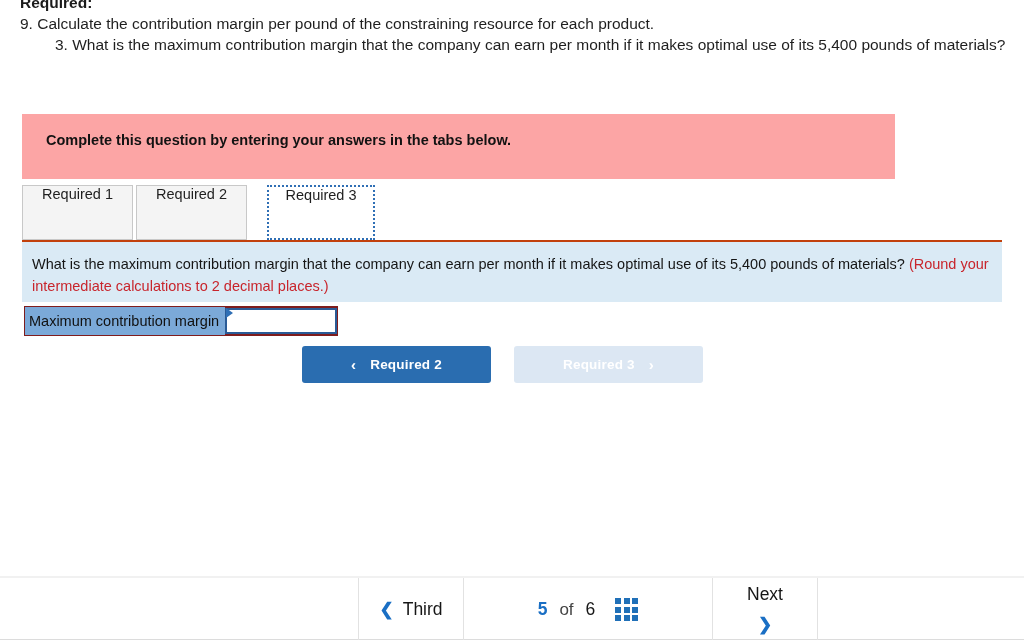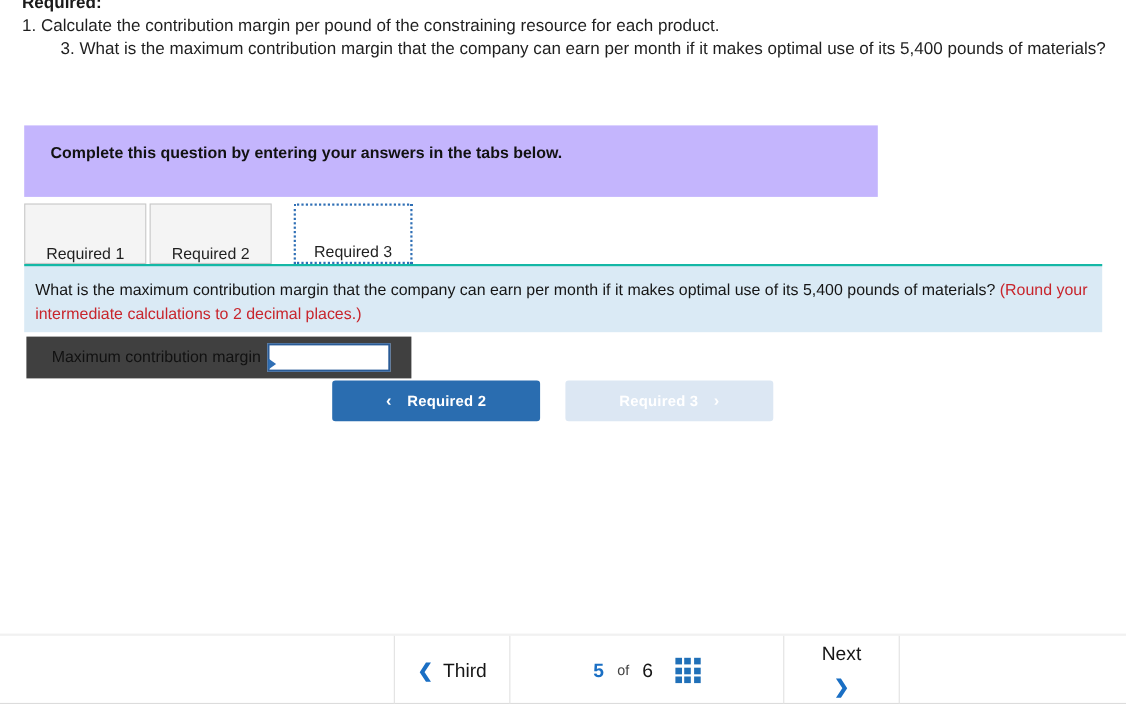--- a/index.html
+++ b/index.html
@@ -42,23 +42,23 @@
     white-space: normal;
     width: 1004px;
     margin-left: 35px;
   }
 
   
   .banner {
     position: absolute;
     left: 22px;
     top: 114px;
-    width: 776px;
+    width: 873px;
     height: 65px;
-    background: #c4b5fd;
+    background: #fca5a5;
     box-sizing: border-box;
   }
   .banner-text {
     position: absolute;
     left: 24px;
     top: 18px;
     font-size: 14.5px;
     font-weight: bold;
     color: #121212;
   }
@@ -74,21 +74,21 @@
   .tab {
     position: absolute;
     top: 0;
     height: 55px;
     box-sizing: border-box;
     background: #f4f4f4;
     border: 1px solid #c8c8c8;
     font-size: 14.5px;
     color: #1f1f1f;
     display: flex;
-    align-items: flex-end;
+    align-items: flex-start;
     justify-content: center;
     cursor: pointer;
   }
   .tab-1 { left: 0px;   width: 111px; }
   .tab-2 { left: 114px; width: 111px; }
   .tab-3 {
     left: 245px;
     width: 108px;
     background: #ffffff;
     border: 2px dotted #2f6fb5;
@@ -96,21 +96,21 @@
   }
 
   
   .qpanel {
     position: absolute;
     left: 22px;
     top: 240px;
     width: 980px;
     height: 62px;
     background: #daeaf5;
-    border-top: 2px solid #14b8a6;
+    border-top: 2px solid #c2410c;
     box-sizing: border-box;
   }
   .qpanel-text {
     position: absolute;
     left: 10px;
     top: 11px;
     width: 960px;
     font-size: 14.5px;
     line-height: 22px;
     color: #151515;
@@ -120,22 +120,22 @@
   }
 
   
   .answer-row {
     position: absolute;
     left: 24px;
     top: 306px;
     height: 30px;
     display: flex;
     align-items: stretch;
-    background: #404040;
-    padding: 19px;
+    background: #7f1d1d;
+    padding: 1px;
     box-sizing: border-box;
   }
   .answer-label {
     background: #7ba9d8;
     color: #111111;
     font-size: 14.5px;
     display: flex;
     align-items: center;
     padding: 0 6px 0 4px;
     white-space: nowrap;
@@ -238,21 +238,21 @@
     color: #161616;
     border-left: 1px solid #e2e2e2;
     border-right: 1px solid #e2e2e2;
     cursor: pointer;
   }
   .foot-cell.prev { width: 56px; }
   .foot-cell.pager { width: 200px; border-left: none; gap: 12px; }
   .foot-cell.next { width: 56px; border-left: none; flex-direction: column; }
   .foot-chev { color: #1a6fc4; font-weight: bold; font-size: 17px; }
   .pg-cur { color: #1a6fc4; font-weight: bold; }
-  .pg-of { font-size: 13px; color: #444; }
+  .pg-of { font-size: 17px; color: #444; }
   .pg-tot { color: #161616; }
   .grid-icon {
     display: grid;
     grid-template-columns: repeat(3, 6px);
     grid-template-rows: repeat(3, 6px);
     gap: 2.5px;
     margin-left: 8px;
     cursor: pointer;
   }
   .grid-icon i {
@@ -260,21 +260,21 @@
     width: 6px;
     height: 6px;
     background: #2070b8;
   }
 </style>
 </head>
 <body>
 
 <div class="stem">
   <p class="stem-title">Required:</p>
-  <p class="stem-line">1. Calculate the contribution margin per pound of the constraining resource for each product.</p>
+  <p class="stem-line">9. Calculate the contribution margin per pound of the constraining resource for each product.</p>
   <p class="stem-line wrap">3. What is the maximum contribution margin that the company can earn per month if it makes optimal use of its 5,400 pounds of materials?</p>
 </div>
 
 <div class="banner">
   <div class="banner-text">Complete this question by entering your answers in the tabs below.</div>
 </div>
 
 <div class="tabstrip">
   <div class="tab tab-1">
     <span>Required 1</span>

